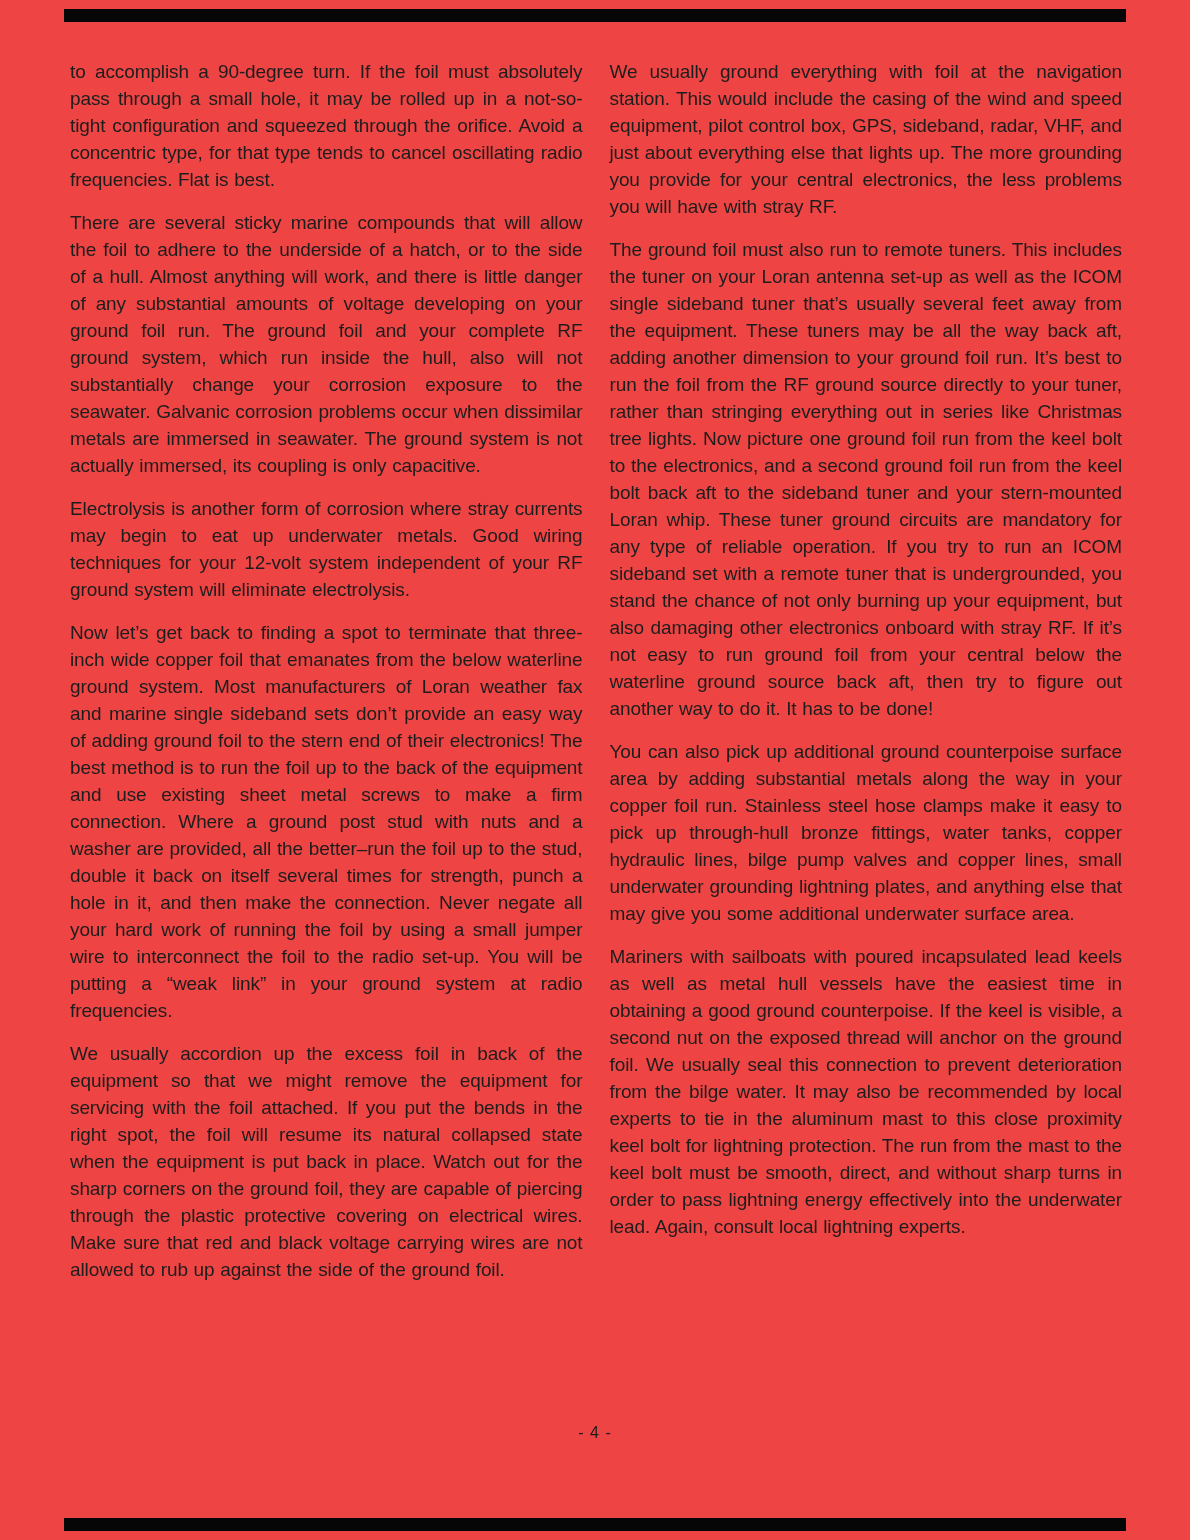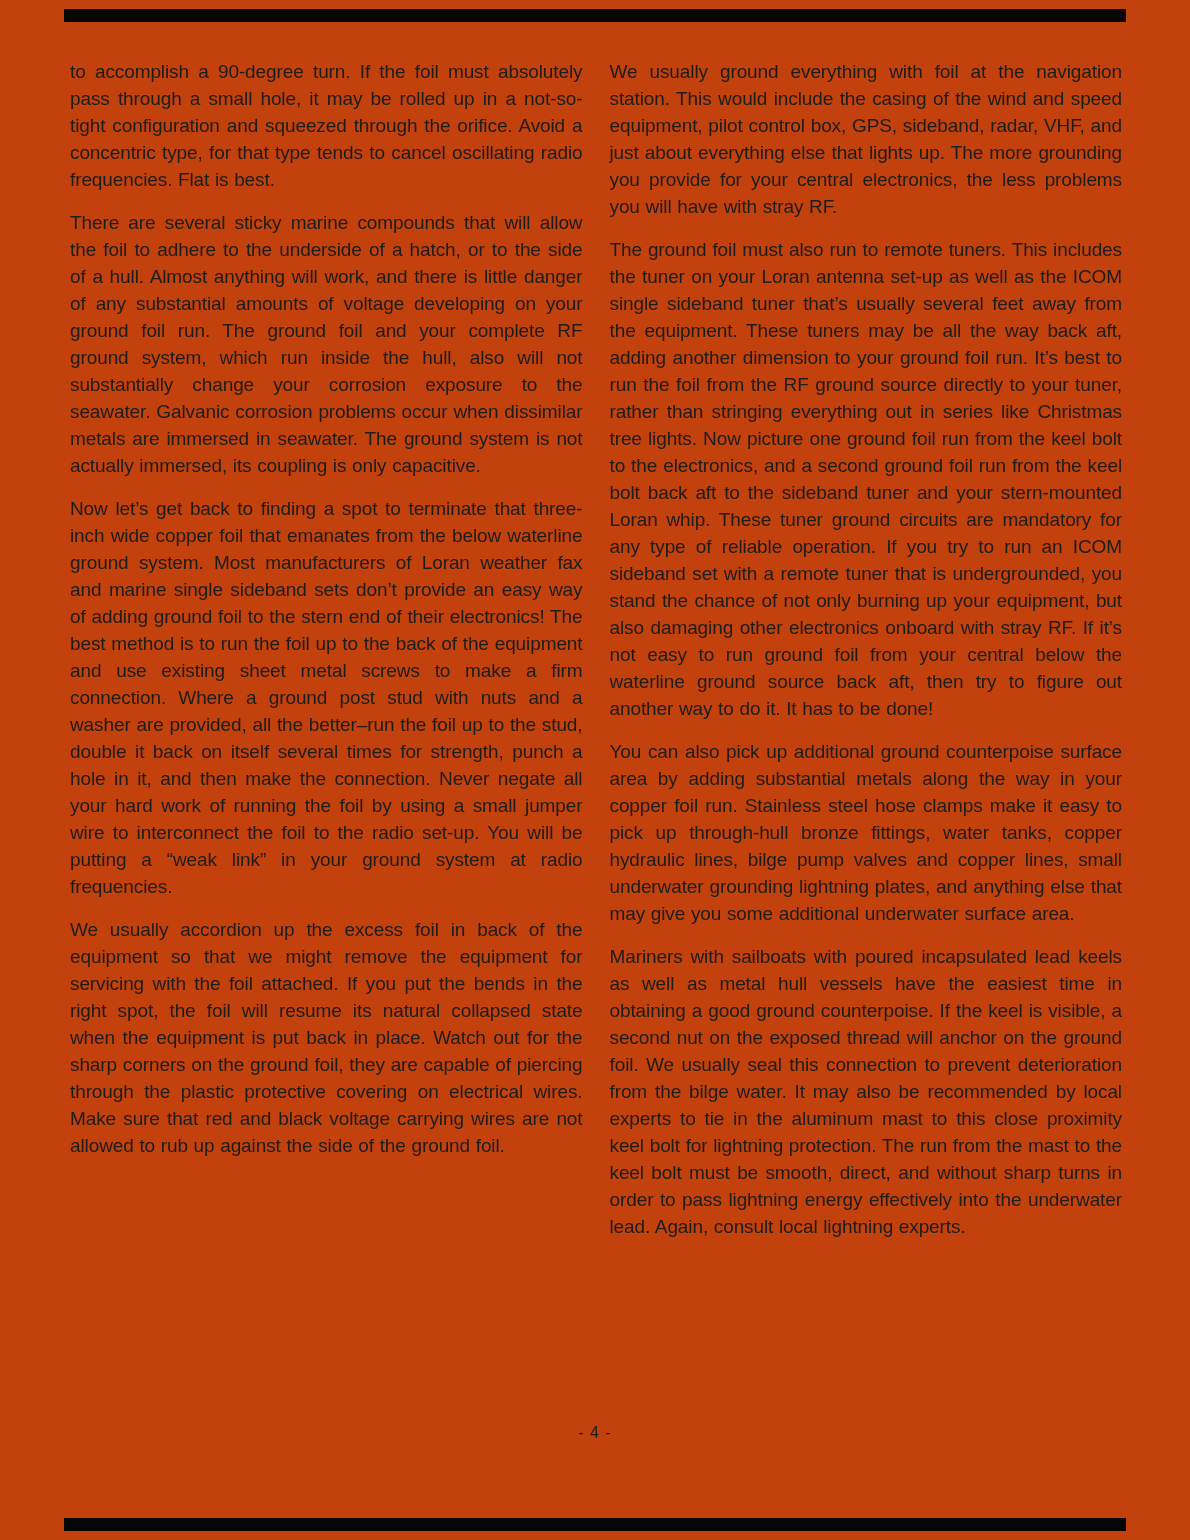--- a/index.html
+++ b/index.html
@@ -1,20 +1,20 @@
 <!DOCTYPE html>
 <html><head>
 <meta charset="utf-8">
 <style>
   html, body { margin: 0; padding: 0; background: #ffffff; }
   .page {
     position: relative;
     width: 1190px;
     height: 1540px;
-    background: #c2410c;
+    background: #ef4444;
     font-family: "Liberation Sans", "DejaVu Sans", sans-serif;
     color: #1d1d1d;
     overflow: hidden;
   }
   .scan-bar {
     position: absolute;
     left: 64px;
     width: 1062px;
     height: 13px;
     background: #060606;
@@ -54,20 +54,21 @@
 <body>
 
 <div class="page">
 
   <div class="scan-bar top"></div>
 
   <div class="columns">
     <div class="col">
       <p>to accomplish a 90-degree turn. If the foil must absolutely pass through a small hole, it may be rolled up in a not-so-tight configuration and squeezed through the orifice. Avoid a concentric type, for that type tends to cancel oscillating radio frequencies. Flat is best.</p>
       <p>There are several sticky marine compounds that will allow the foil to adhere to the underside of a hatch, or to the side of a hull. Almost anything will work, and there is little danger of any substantial amounts of voltage developing on your ground foil run. The ground foil and your complete RF ground system, which run inside the hull, also will not substantially change your corrosion exposure to the seawater. Galvanic corrosion problems occur when dissimilar metals are immersed in seawater. The ground system is not actually immersed, its coupling is only capacitive.</p>
+      <p>Electrolysis is another form of corrosion where stray currents may begin to eat up underwater metals. Good wiring techniques for your 12-volt system independent of your RF ground system will eliminate electrolysis.</p>
       <p>Now let’s get back to finding a spot to terminate that three-inch wide copper foil that emanates from the below waterline ground system. Most manufacturers of Loran weather fax and marine single sideband sets don’t provide an easy way of adding ground foil to the stern end of their electronics! The best method is to run the foil up to the back of the equipment and use existing sheet metal screws to make a firm connection. Where a ground post stud with nuts and a washer are provided, all the better–run the foil up to the stud, double it back on itself several times for strength, punch a hole in it, and then make the connection. Never negate all your hard work of running the foil by using a small jumper wire to interconnect the foil to the radio set-up. You will be putting a “weak link” in your ground system at radio frequencies.</p>
       <p>We usually accordion up the excess foil in back of the equipment so that we might remove the equipment for servicing with the foil attached. If you put the bends in the right spot, the foil will resume its natural collapsed state when the equipment is put back in place. Watch out for the sharp corners on the ground foil, they are capable of piercing through the plastic protective covering on electrical wires. Make sure that red and black voltage carrying wires are not allowed to rub up against the side of the ground foil.</p>
     </div>
     <div class="col">
       <p>We usually ground everything with foil at the navigation station. This would include the casing of the wind and speed equipment, pilot control box, GPS, sideband, radar, VHF, and just about everything else that lights up. The more grounding you provide for your central electronics, the less problems you will have with stray RF.</p>
       <p>The ground foil must also run to remote tuners. This includes the tuner on your Loran antenna set-up as well as the ICOM single sideband tuner that’s usually several feet away from the equipment. These tuners may be all the way back aft, adding another dimension to your ground foil run. It’s best to run the foil from the RF ground source directly to your tuner, rather than stringing everything out in series like Christmas tree lights. Now picture one ground foil run from the keel bolt to the electronics, and a second ground foil run from the keel bolt back aft to the sideband tuner and your stern-mounted Loran whip. These tuner ground circuits are mandatory for any type of reliable operation. If you try to run an ICOM sideband set with a remote tuner that is undergrounded, you stand the chance of not only burning up your equipment, but also damaging other electronics onboard with stray RF. If it’s not easy to run ground foil from your central below the waterline ground source back aft, then try to figure out another way to do it. It has to be done!</p>
       <p>You can also pick up additional ground counterpoise surface area by adding substantial metals along the way in your copper foil run. Stainless steel hose clamps make it easy to pick up through-hull bronze fittings, water tanks, copper hydraulic lines, bilge pump valves and copper lines, small underwater grounding lightning plates, and anything else that may give you some additional underwater surface area.</p>
       <p>Mariners with sailboats with poured incapsulated lead keels as well as metal hull vessels have the easiest time in obtaining a good ground counterpoise. If the keel is visible, a second nut on the exposed thread will anchor on the ground foil. We usually seal this connection to prevent deterioration from the bilge water. It may also be recommended by local experts to tie in the aluminum mast to this close proximity keel bolt for lightning protection. The run from the mast to the keel bolt must be smooth, direct, and without sharp turns in order to pass lightning energy effectively into the underwater lead. Again, consult local lightning experts.</p>
     </div>
   </div>

